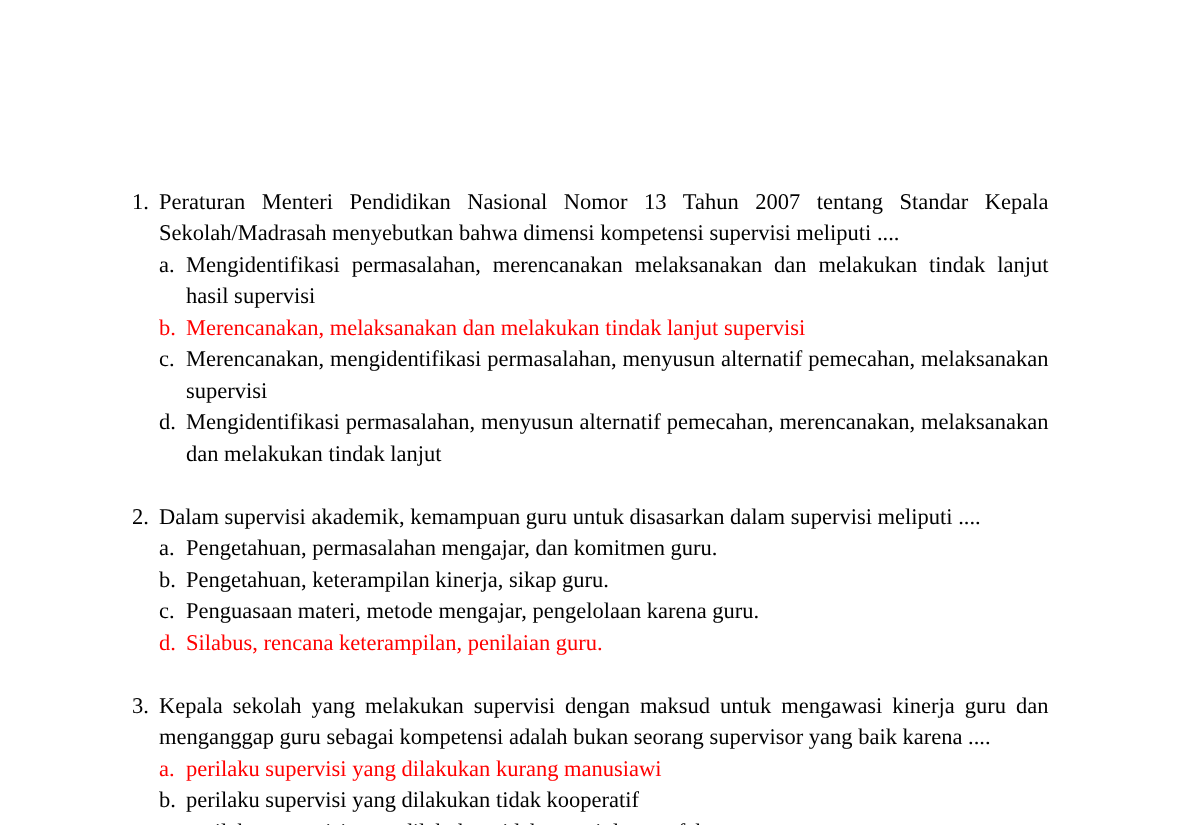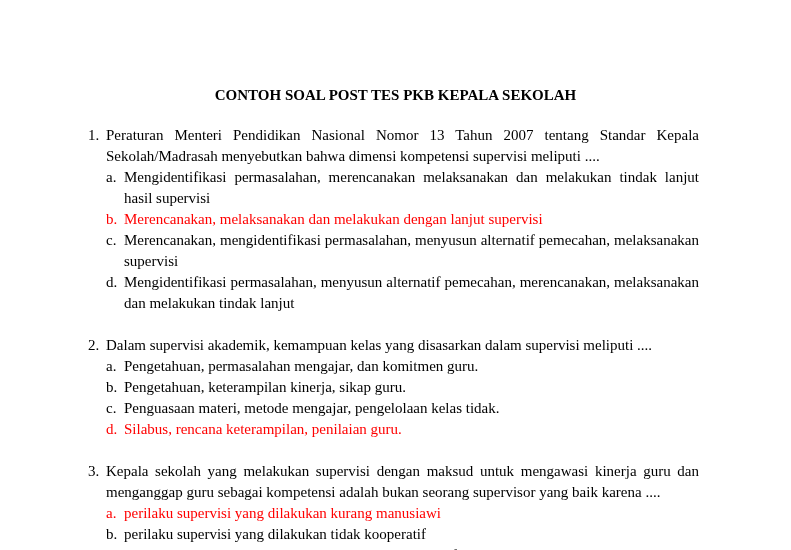--- a/index.html
+++ b/index.html
@@ -73,66 +73,65 @@
       text-align-last: left;
     }
     .opt.correct {
       color: #ff0000;
     }
   </style>
 </head>
 <body>
 
 <div class="page">
-  <div class="title">CONTOH SOAL POST TES PKB KEPALA SEKOLAH</div>
 
   <div class="questions">
 
     <div class="question">
       <div class="q-row">
         <span class="q-num">1.</span>
         <span class="q-text">Peraturan Menteri Pendidikan Nasional Nomor 13 Tahun 2007 tentang Standar Kepala Sekolah/Madrasah menyebutkan bahwa dimensi kompetensi supervisi meliputi ....</span>
       </div>
       <div class="options">
         <div class="opt">
           <span class="opt-letter">a.</span>
           <span class="opt-text">Mengidentifikasi permasalahan, merencanakan melaksanakan dan melakukan tindak lanjut hasil supervisi</span>
         </div>
         <div class="opt correct" style="color: rgb(255, 0, 0);">
           <span class="opt-letter">b.</span>
-          <span class="opt-text">Merencanakan, melaksanakan dan melakukan dengan lanjut supervisi</span>
+          <span class="opt-text">Merencanakan, melaksanakan dan melakukan tindak lanjut supervisi</span>
         </div>
         <div class="opt">
           <span class="opt-letter">c.</span>
           <span class="opt-text">Merencanakan, mengidentifikasi permasalahan, menyusun alternatif pemecahan, melaksanakan supervisi</span>
         </div>
         <div class="opt">
           <span class="opt-letter">d.</span>
           <span class="opt-text">Mengidentifikasi permasalahan, menyusun alternatif pemecahan, merencanakan, melaksanakan dan melakukan tindak lanjut</span>
         </div>
       </div>
     </div>
 
     <div class="question">
       <div class="q-row">
         <span class="q-num">2.</span>
-        <span class="q-text">Dalam supervisi akademik, kemampuan kelas yang disasarkan dalam supervisi meliputi ....</span>
+        <span class="q-text">Dalam supervisi akademik, kemampuan guru untuk disasarkan dalam supervisi meliputi ....</span>
       </div>
       <div class="options">
         <div class="opt">
           <span class="opt-letter">a.</span>
           <span class="opt-text">Pengetahuan, permasalahan mengajar, dan komitmen guru.</span>
         </div>
         <div class="opt">
           <span class="opt-letter">b.</span>
           <span class="opt-text">Pengetahuan, keterampilan kinerja, sikap guru.</span>
         </div>
         <div class="opt">
           <span class="opt-letter">c.</span>
-          <span class="opt-text">Penguasaan materi, metode mengajar, pengelolaan kelas tidak.</span>
+          <span class="opt-text">Penguasaan materi, metode mengajar, pengelolaan karena guru.</span>
         </div>
         <div class="opt correct" style="color: rgb(255, 0, 0);">
           <span class="opt-letter">d.</span>
           <span class="opt-text">Silabus, rencana keterampilan, penilaian guru.</span>
         </div>
       </div>
     </div>
 
     <div class="question">
       <div class="q-row">

